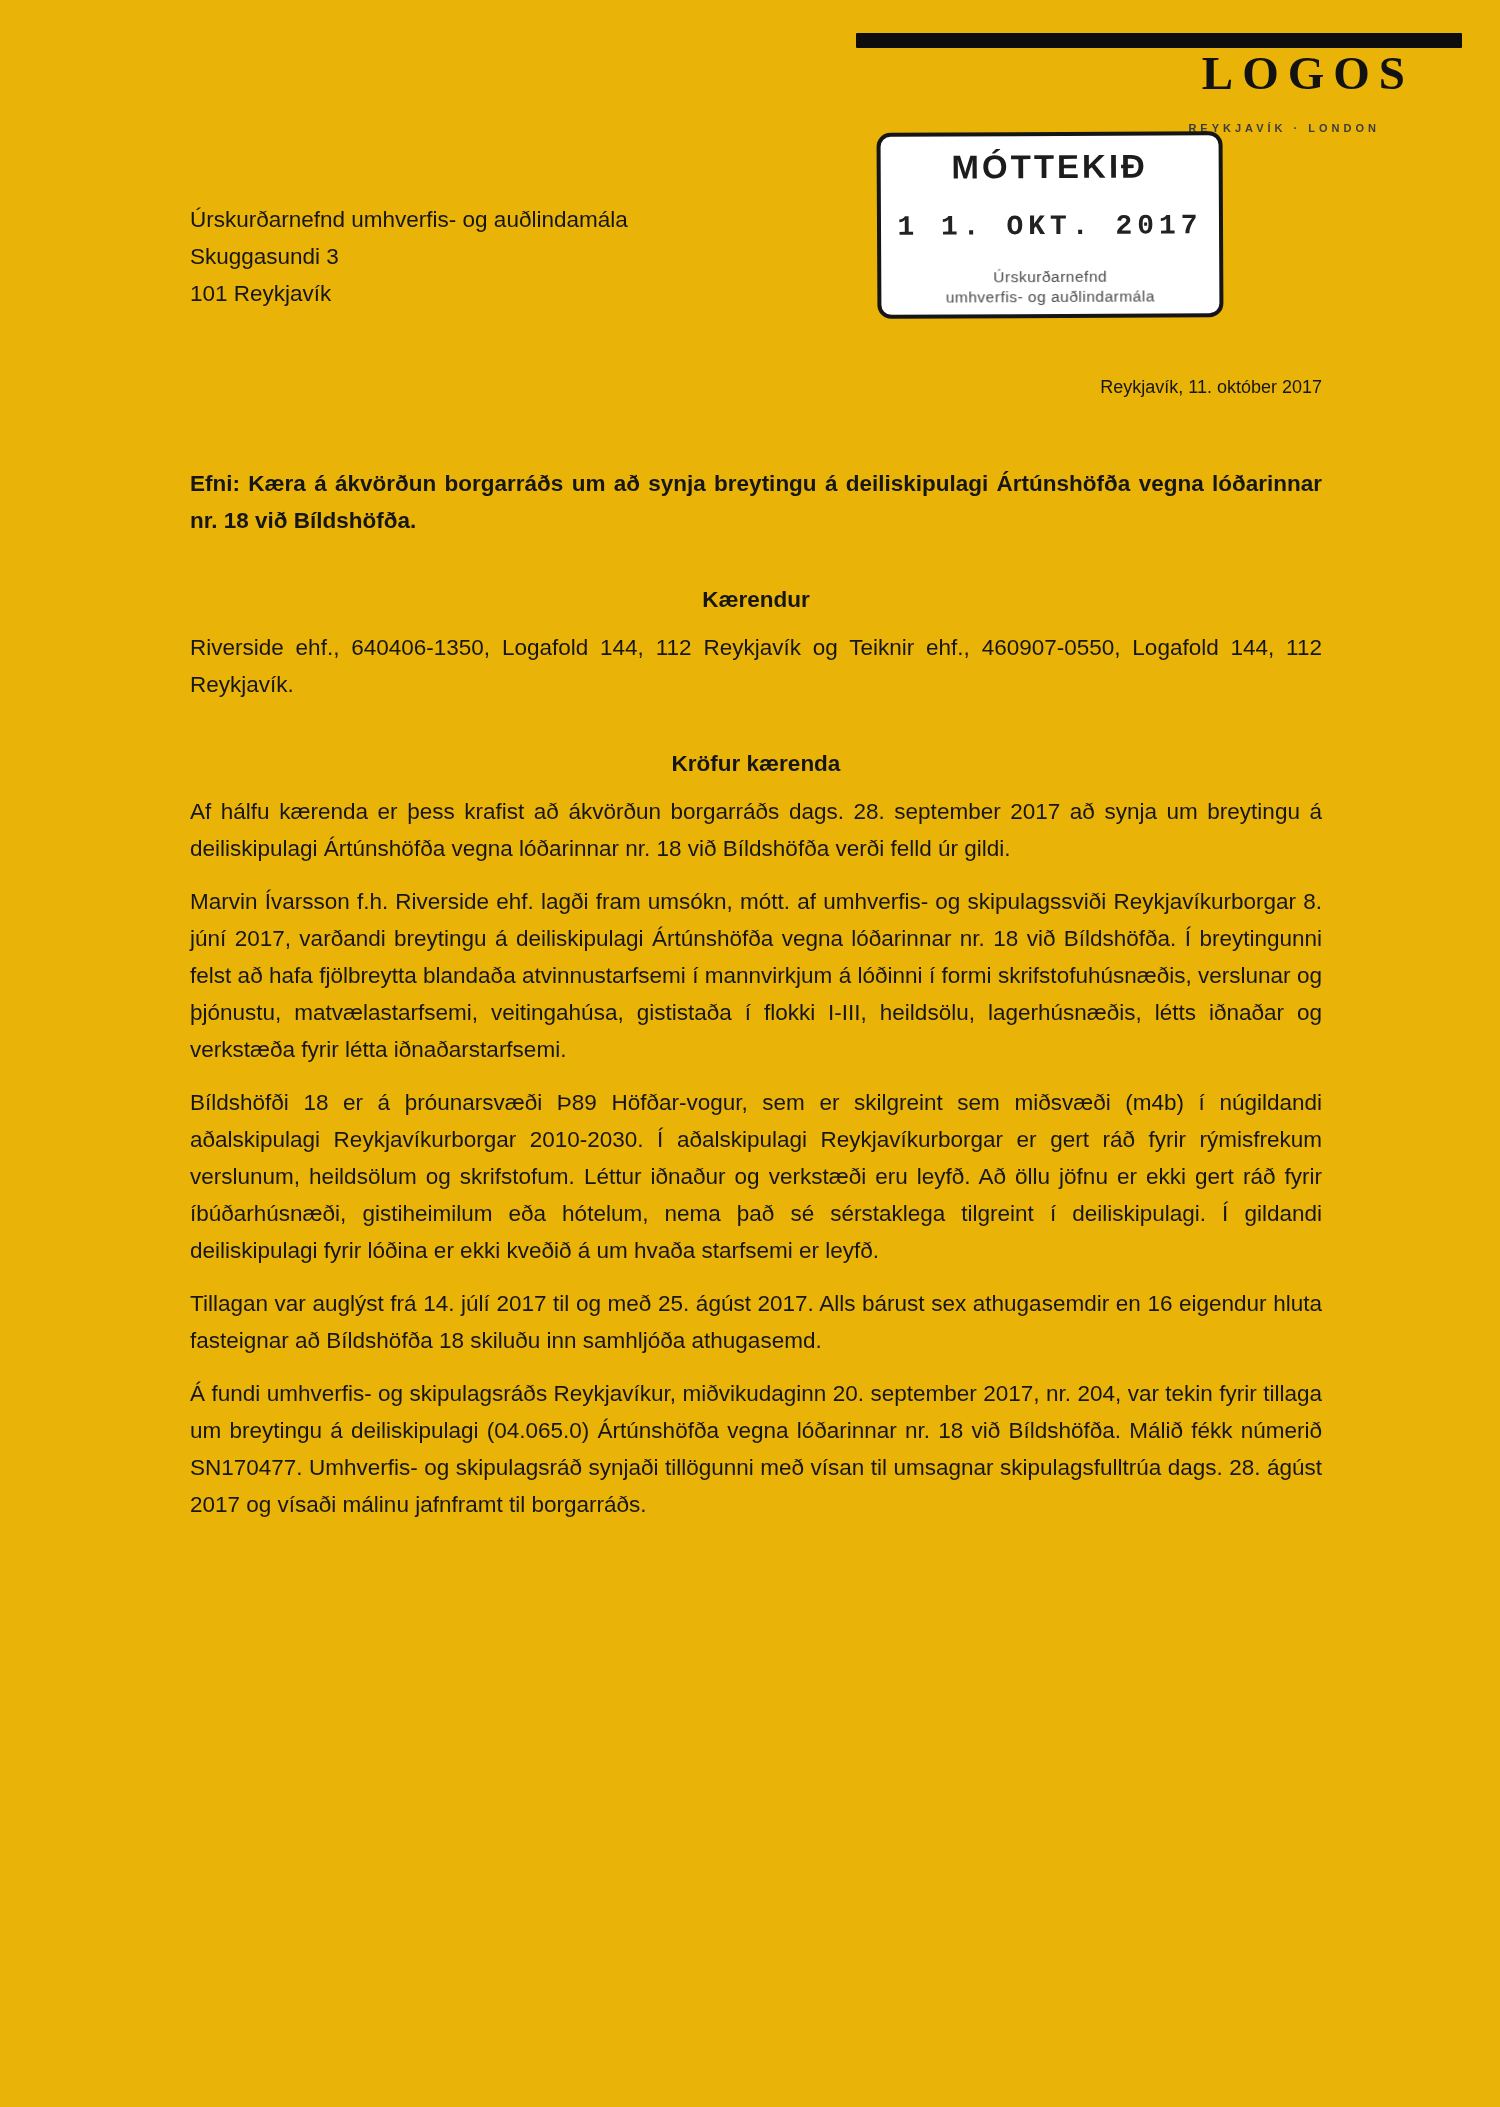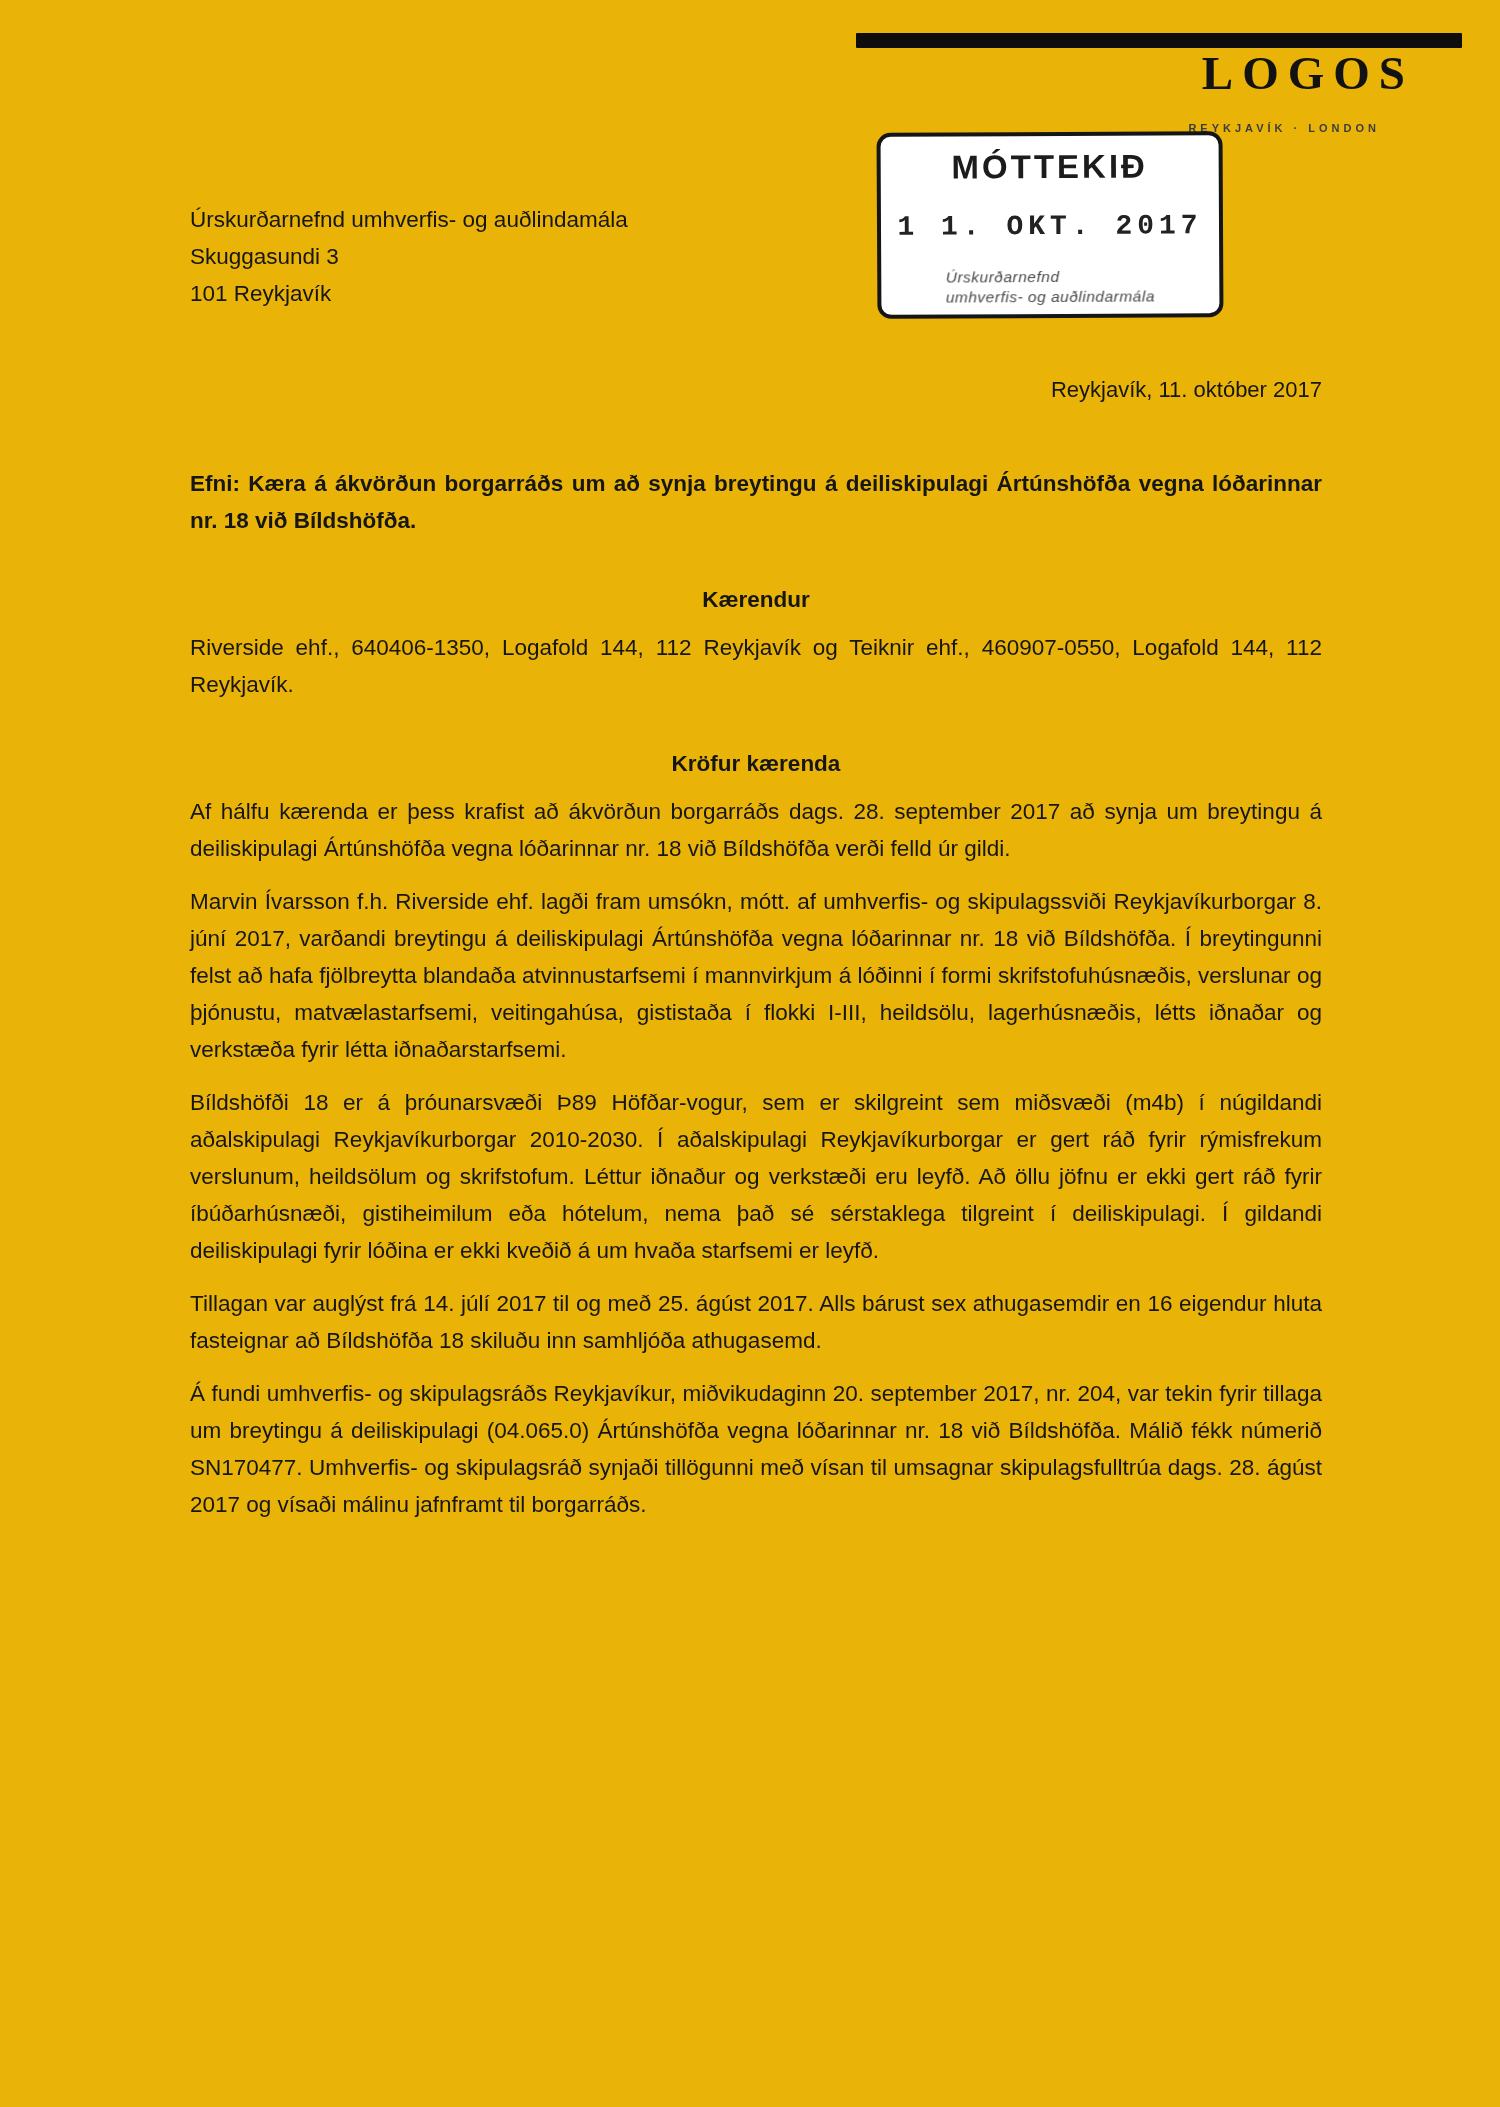--- a/index.html
+++ b/index.html
@@ -40,34 +40,33 @@
     transform:rotate(-0.3deg);
   }
   .stamp-title{
     font-size:33px;font-weight:700;letter-spacing:3px;color:#1c1c1c;
   }
   .stamp-date{
     font-size:28px;font-weight:700;letter-spacing:5px;color:#222;
     font-family:"Liberation Mono", monospace;
   }
   .stamp-org{
-    text-align:left;color:#4a4a4a;line-height:1.25;
+    text-align:center;color:#4a4a4a;line-height:1.25;
     font-size:15.5px;letter-spacing:0.5px;
     filter:blur(0.3px);
-    font-style:italic;
   }
   
   .recipient{
     position:absolute;left:190px;top:201px;
     font-size:22.5px;line-height:37px;
   }
   
   .dateline{
     position:absolute;left:190px;top:377px;width:1132px;
-    text-align:right;font-size:22px;
+    text-align:right;font-size:18px;
   }
   
   .body{
     position:absolute;left:190px;top:465px;width:1132px;
     font-size:22.5px;line-height:37px;
     text-align:justify;
   }
   .subject{font-weight:700;margin:0 0 0 0;}
   .body h3{
     font-size:22.5px;font-weight:700;margin:42px 0 11px 0;

